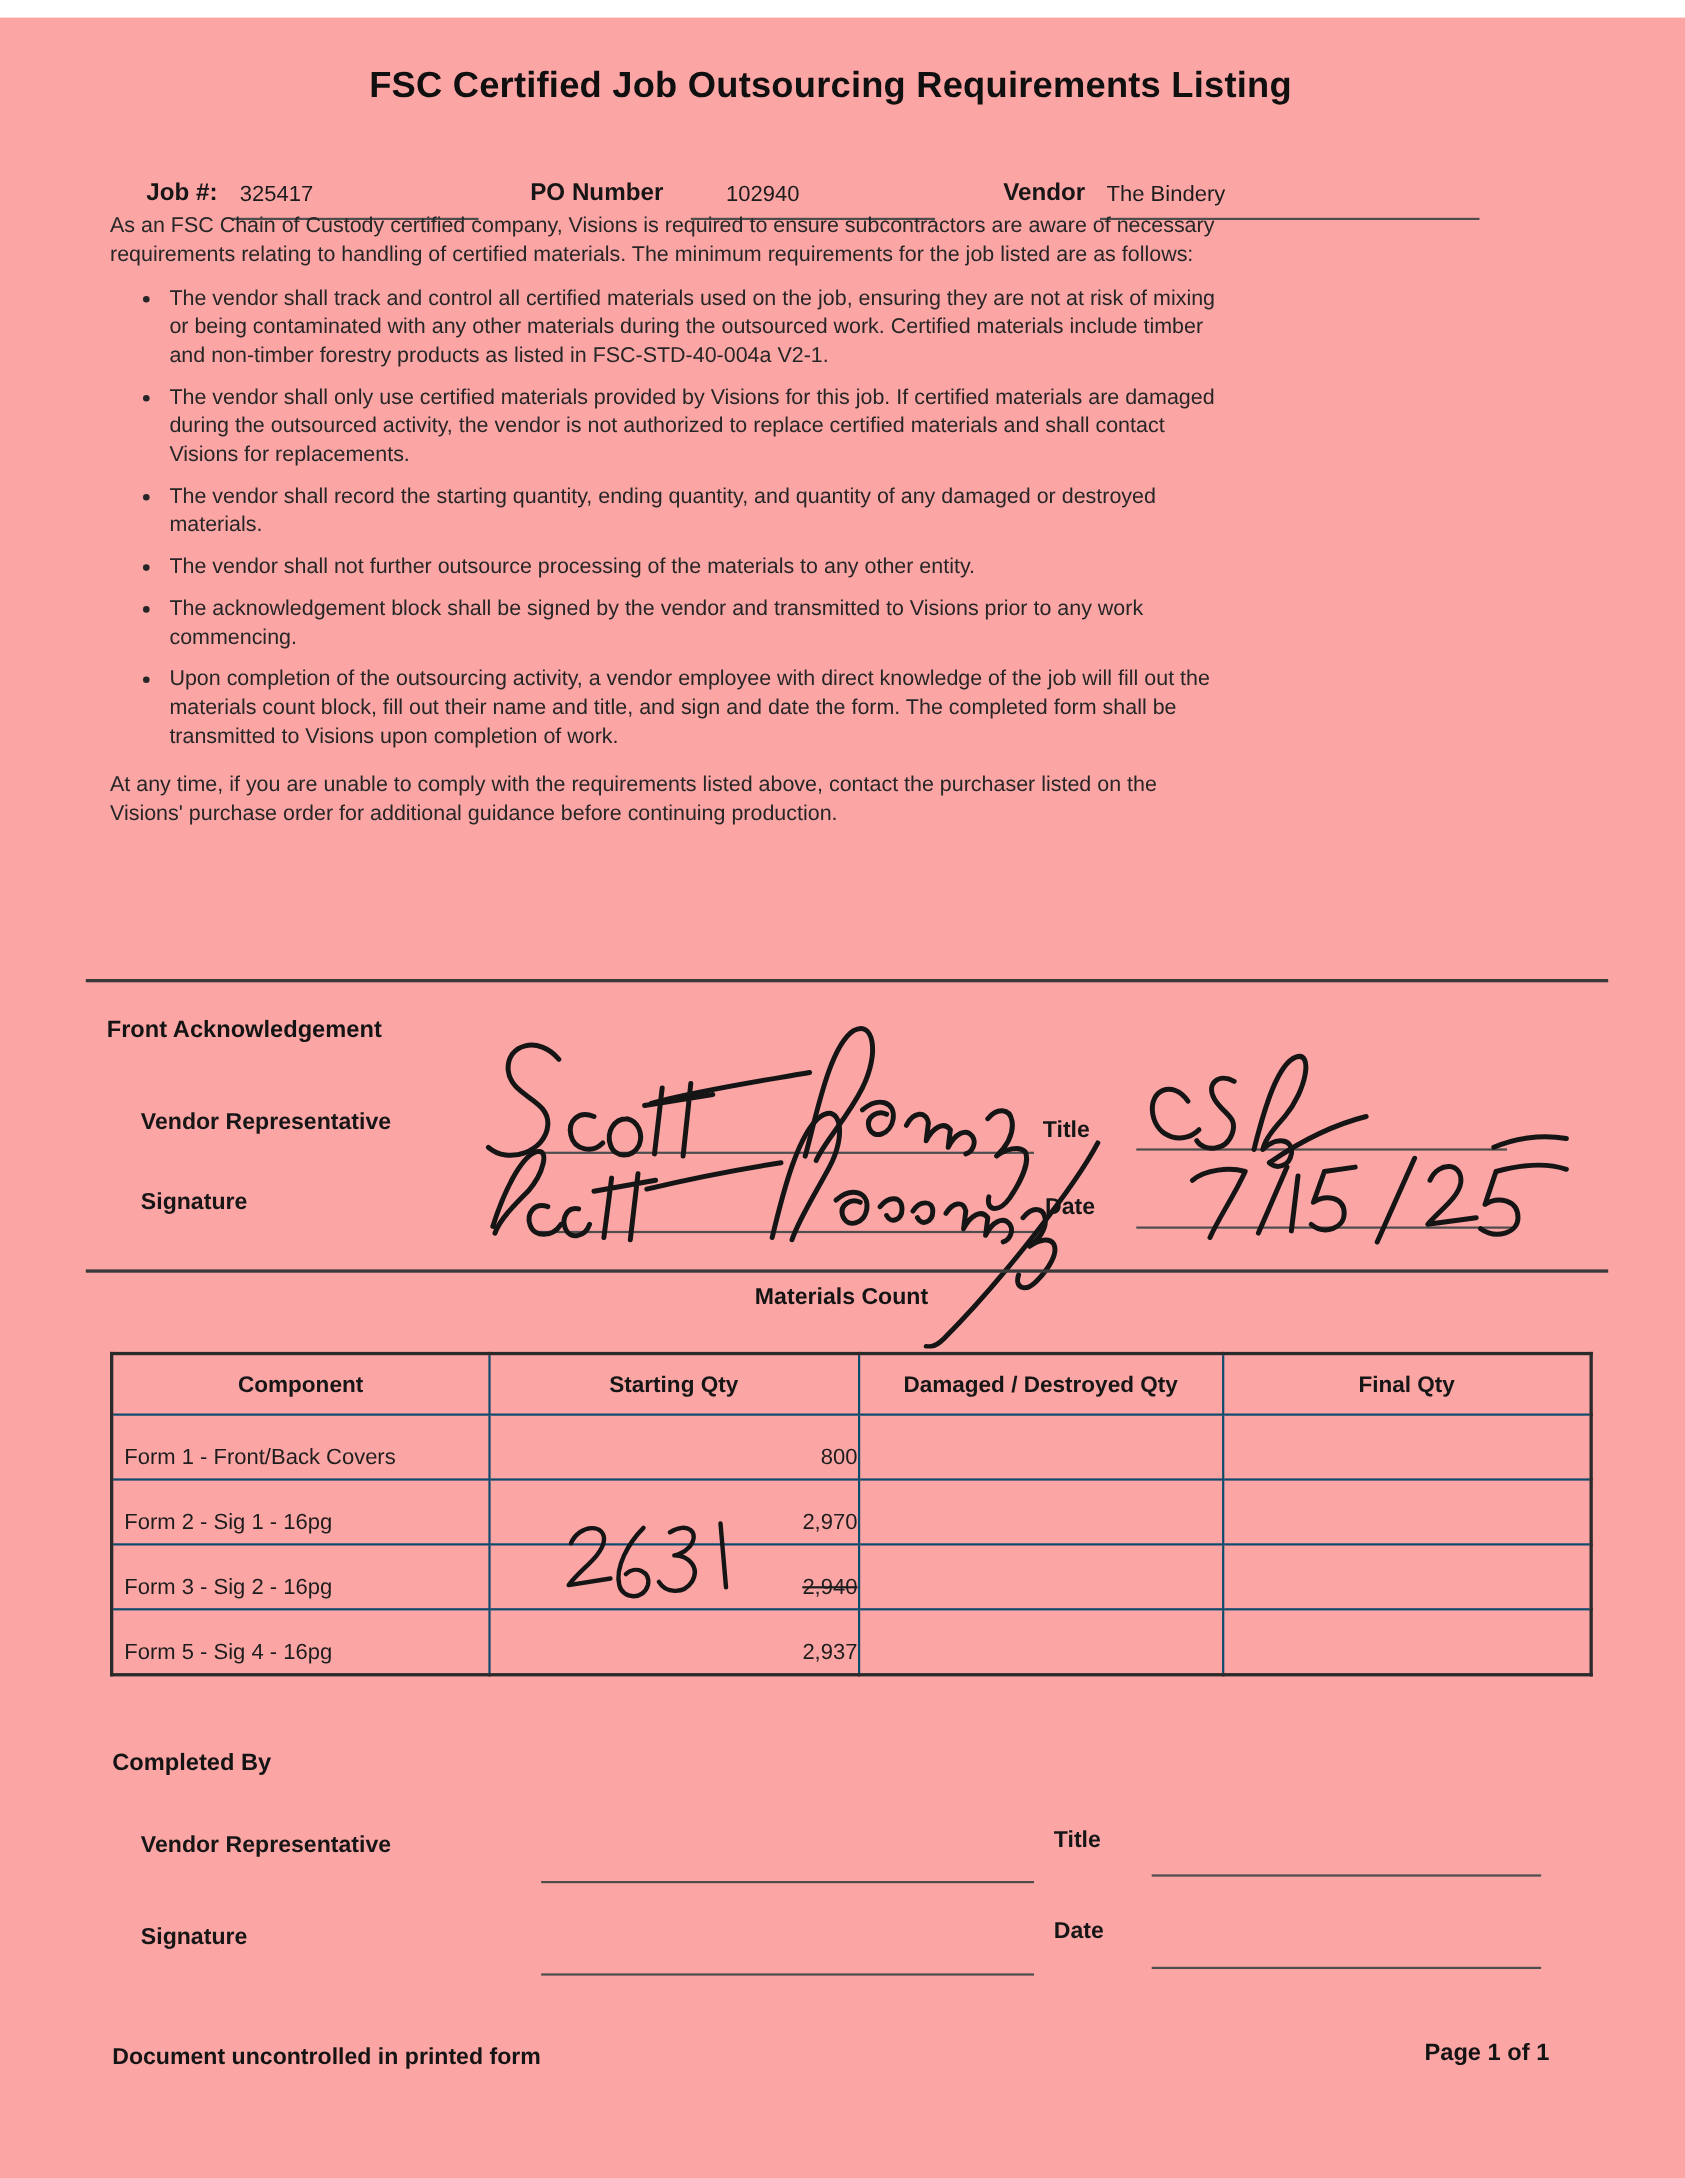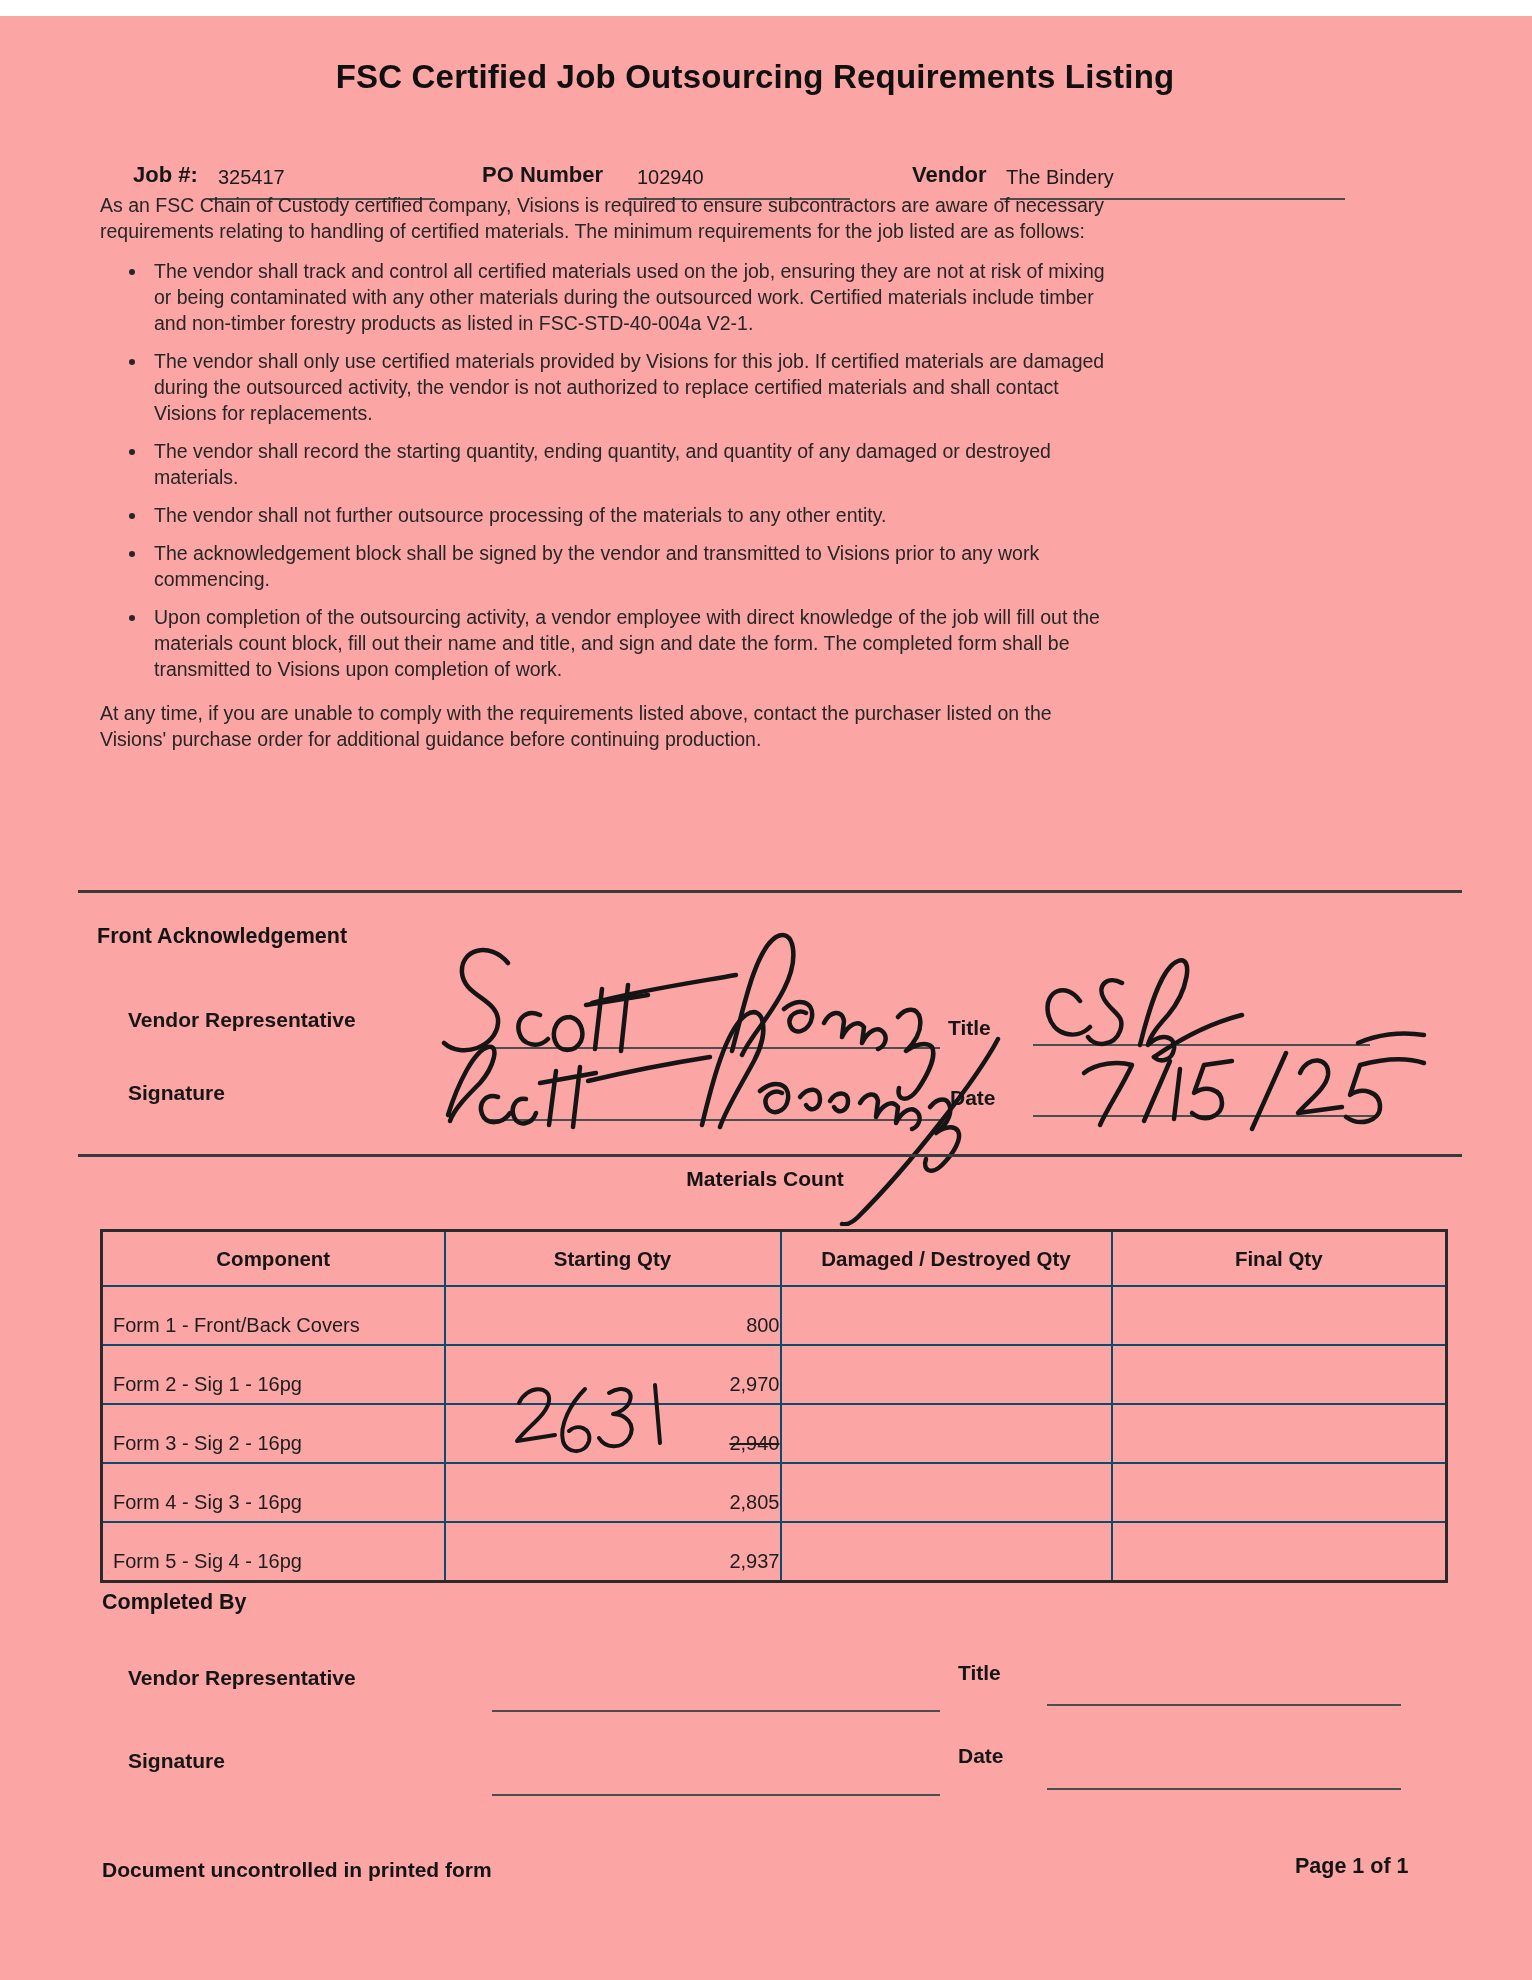--- a/index.html
+++ b/index.html
@@ -55,21 +55,21 @@
 
 <div class="page">
 
   <h1 class="doc-title">FSC Certified Job Outsourcing Requirements Listing</h1>
 
   <span class="meta-label" style="left:133px;">Job #:</span>
   <span class="meta-value" style="left:218px;">325417</span>
   <span class="fill-line" style="left:210px; top:182px; width:225px;"></span>
 
   <span class="meta-label" style="left:482px;">PO Number</span>
-  <span class="meta-value" style="left:637px;text-align:right;">102940</span>
+  <span class="meta-value" style="left:660px;text-align:right;">102940</span>
   <span class="fill-line" style="left:628px; top:182px; width:222px;"></span>
 
   <span class="meta-label" style="left:912px;">Vendor</span>
   <span class="meta-value" style="left:1006px;">The Bindery</span>
   <span class="fill-line" style="left:1000px; top:182px; width:345px;"></span>
 
   <div class="textblock">
     <p>As an FSC Chain of Custody certified company, Visions is required to ensure subcontractors are aware of necessary requirements relating to handling of certified materials.  The minimum requirements for the job listed are as follows:</p>
     <ul>
       <li>The vendor shall track and control all certified materials used on the job, ensuring they are not at risk of mixing or being contaminated with any other materials during the outsourced work.  Certified materials include timber and non-timber forestry products as listed in FSC-STD-40-004a V2-1.</li>
@@ -177,26 +177,20 @@
       </tr>
       <tr>
         <td class="comp">Form 3 - Sig 2 - 16pg</td>
         <td class="qty">
           <span class="struck">2,940</span>
         </td>
         <td class="qty"></td>
         <td class="qty"></td>
       </tr>
       <tr>
-        <td class="comp">Form 4 - Sig 3 - 16pg</td>
-        <td class="qty">2,805</td>
-        <td class="qty"></td>
-        <td class="qty"></td>
-      </tr>
-      <tr>
         <td class="comp">Form 5 - Sig 4 - 16pg</td>
         <td class="qty">2,937</td>
         <td class="qty"></td>
         <td class="qty"></td>
       </tr>
     </tbody>
   </table>
 
   <svg class="hw-svg" style="left:505px; top:1365px;" width="170" height="90" viewBox="0 0 170 90" aria-label="2631">
     <g stroke-width="4">

